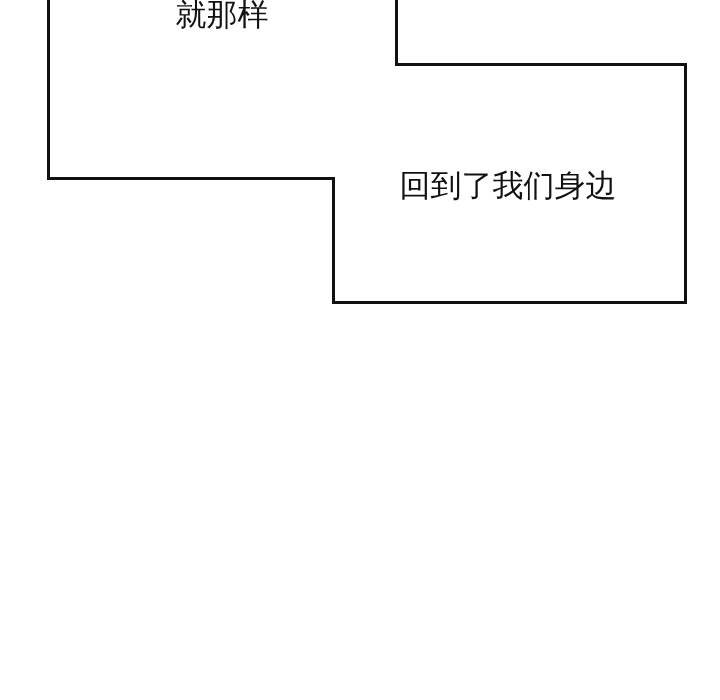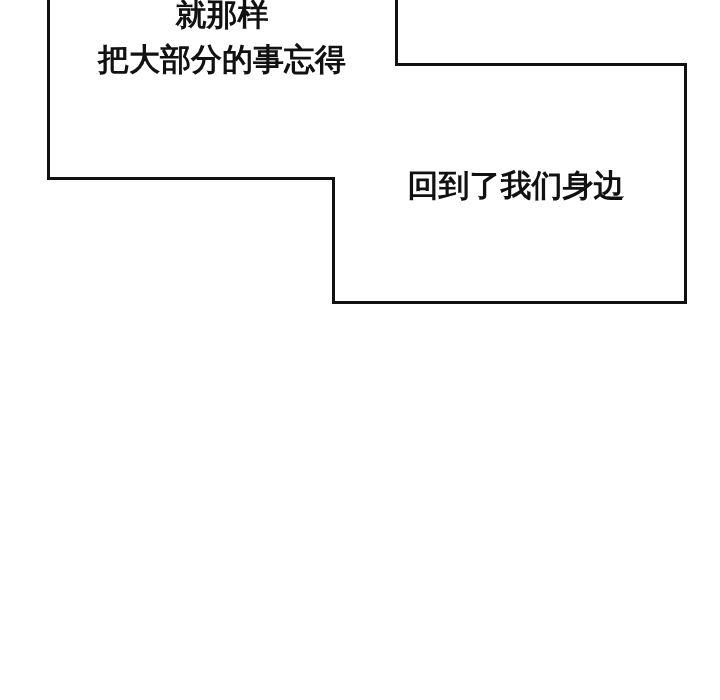--- a/index.html
+++ b/index.html
@@ -6,32 +6,31 @@
     body { width: 720px; height: 700px; position: relative; overflow: hidden;
            font-family: "DejaVu Sans", sans-serif; }
     .line { position: absolute; background: #111111; }
     .text-block { position: absolute; color: #111111; text-align: center;
                   font-size: 31px; line-height: 45px; white-space: nowrap; }
     .text-block div { height: 45px; }
   </style>
 </head>
 <body>
 
-<div style="position:absolute;left:0;top:0;width:720px;height:500px;font-weight:bold;">
+<div style="position:absolute;left:0;top:0;width:720px;height:500px;">
 
   <div class="line" style="left:47px;top:0;width:3px;height:180px;"></div>
   <div class="line" style="left:47px;top:177px;width:288px;height:3px;"></div>
   <div class="line" style="left:332px;top:177px;width:3px;height:127px;"></div>
   <div class="line" style="left:332px;top:301px;width:355px;height:3px;"></div>
   <div class="line" style="left:684px;top:63px;width:3px;height:241px;"></div>
   <div class="line" style="left:395px;top:63px;width:292px;height:3px;"></div>
   <div class="line" style="left:395px;top:0;width:3px;height:66px;"></div>
 
   <div class="text-block" style="left:60px;top:-8px;width:324px;">
     <div>就那样</div>
-    <div>把大部分的事忘得</div>
   </div>
 
-  <div class="text-block" style="left:368px;top:163px;width:296px;">
+  <div class="text-block" style="left:360px;top:163px;width:296px;">
     <div>回到了我们身边</div>
   </div>
 
 </div>
 
 </body></html>

